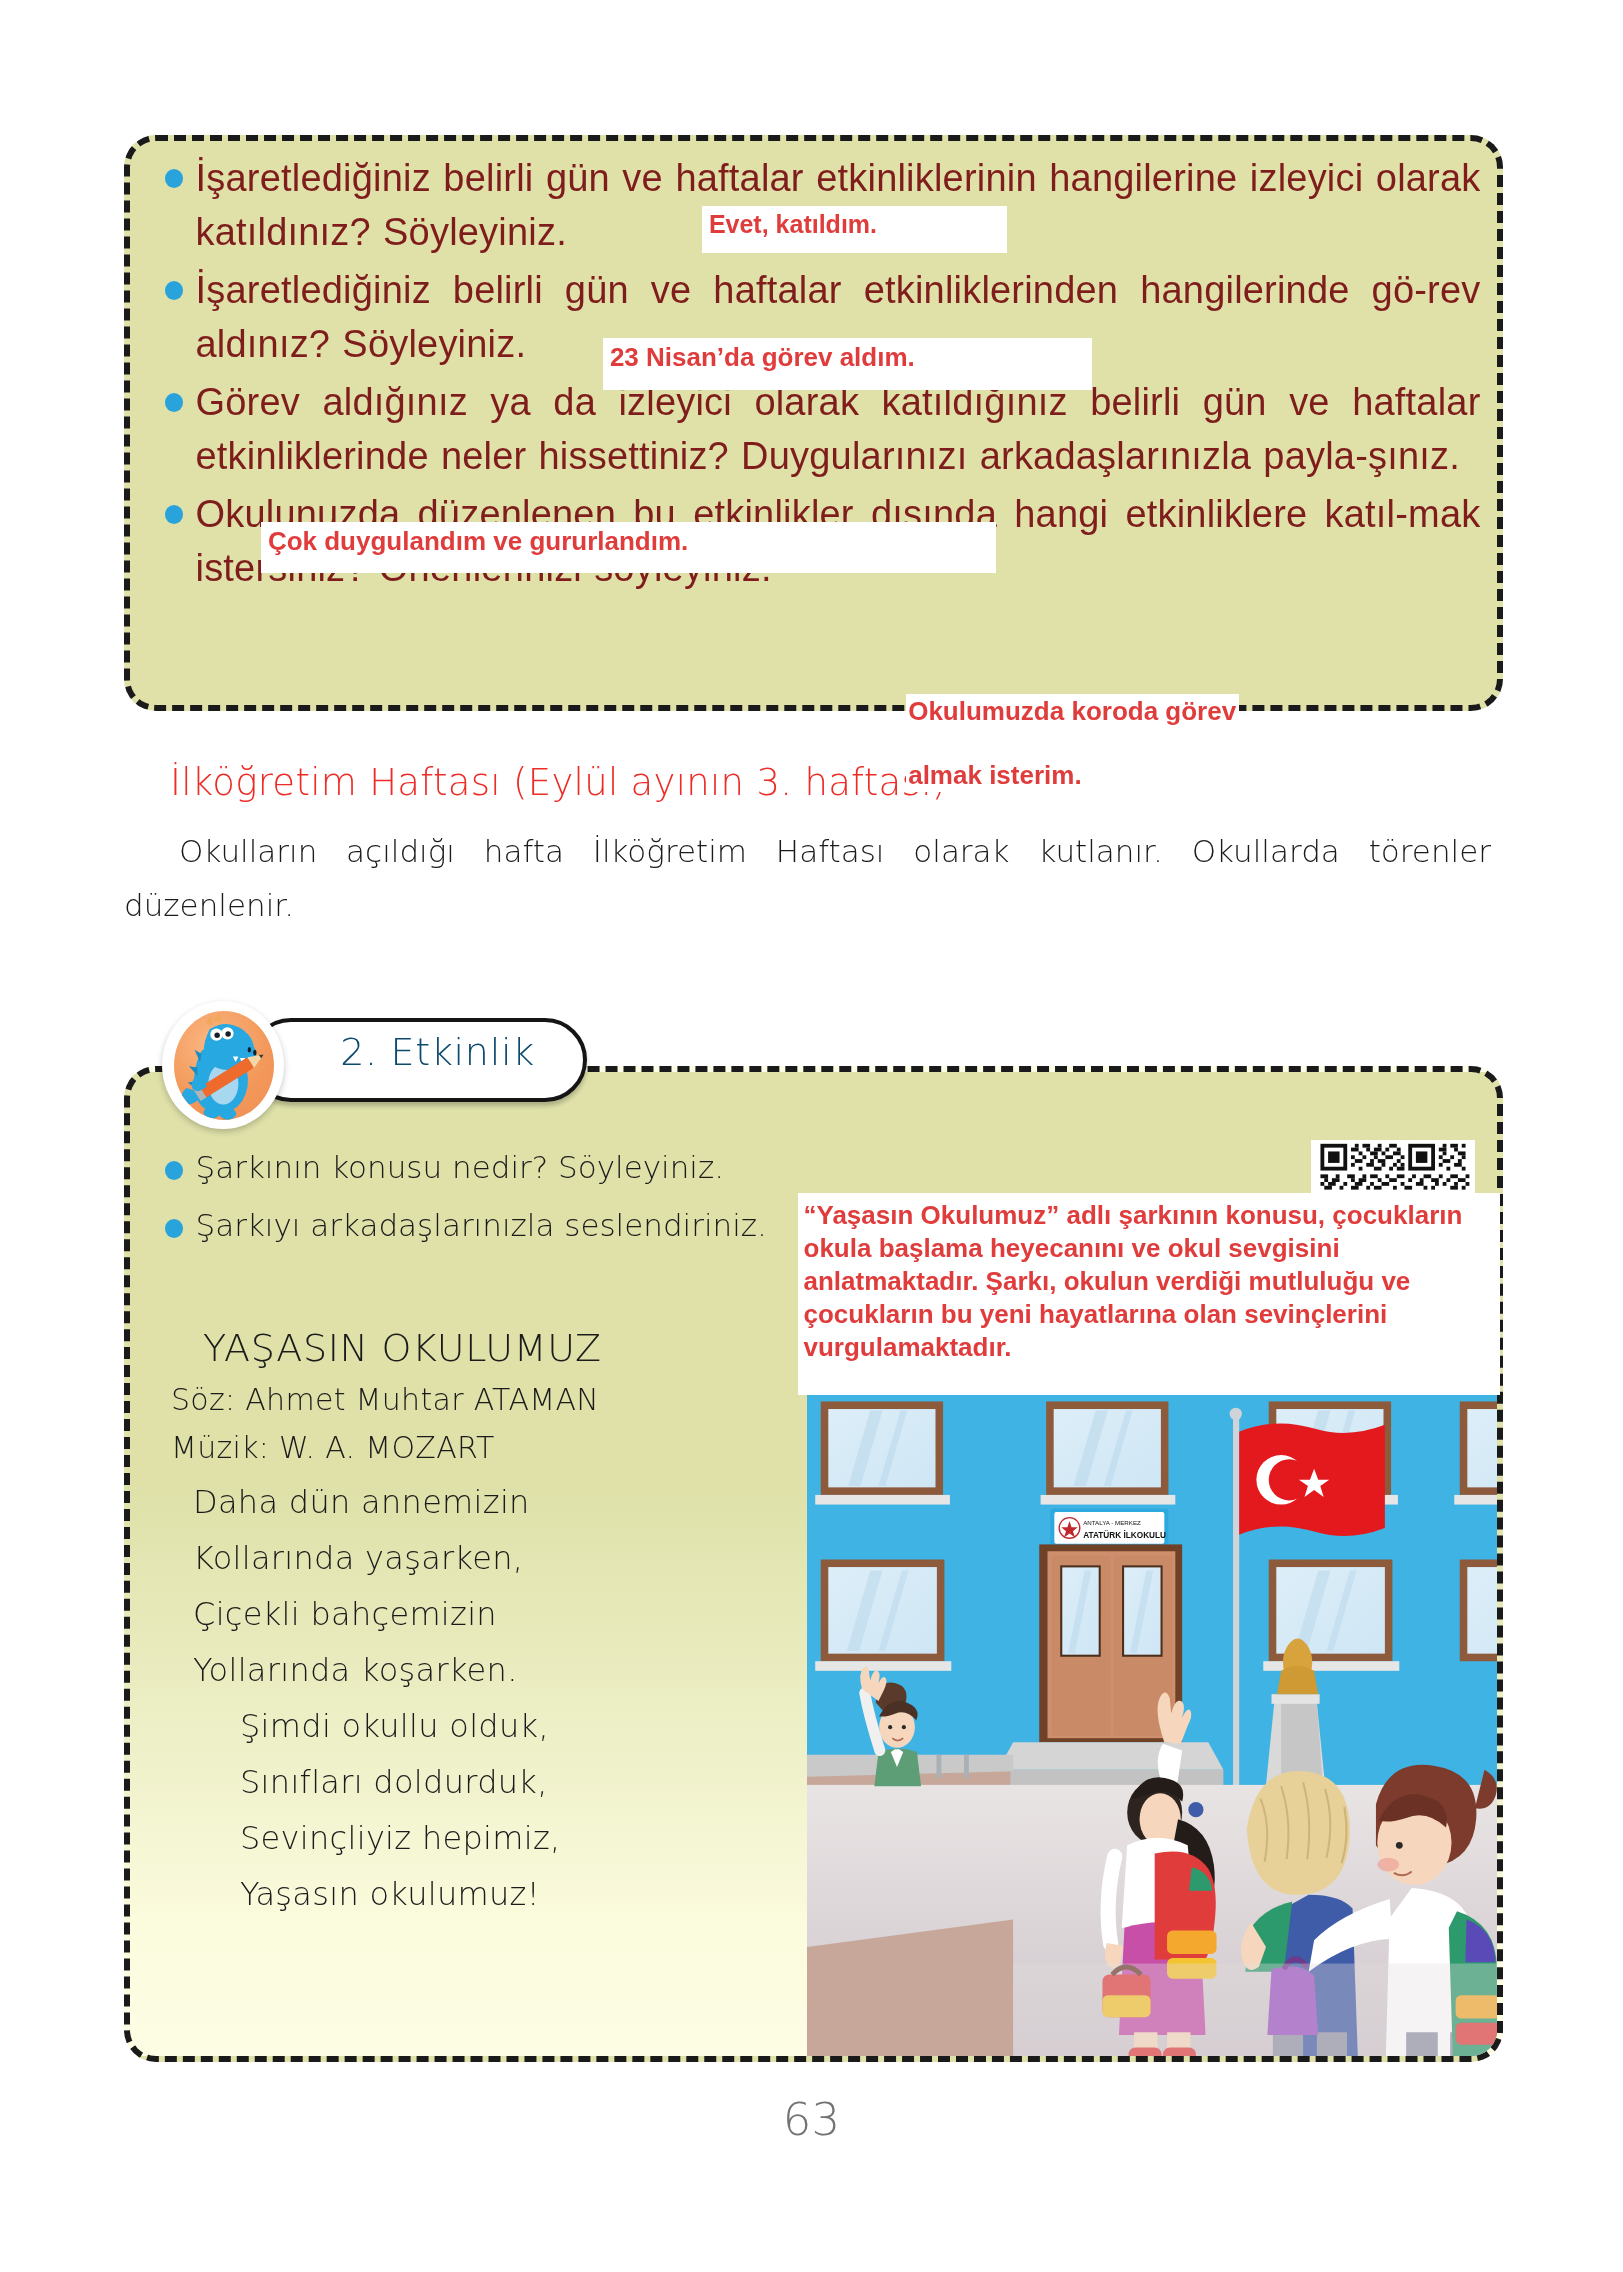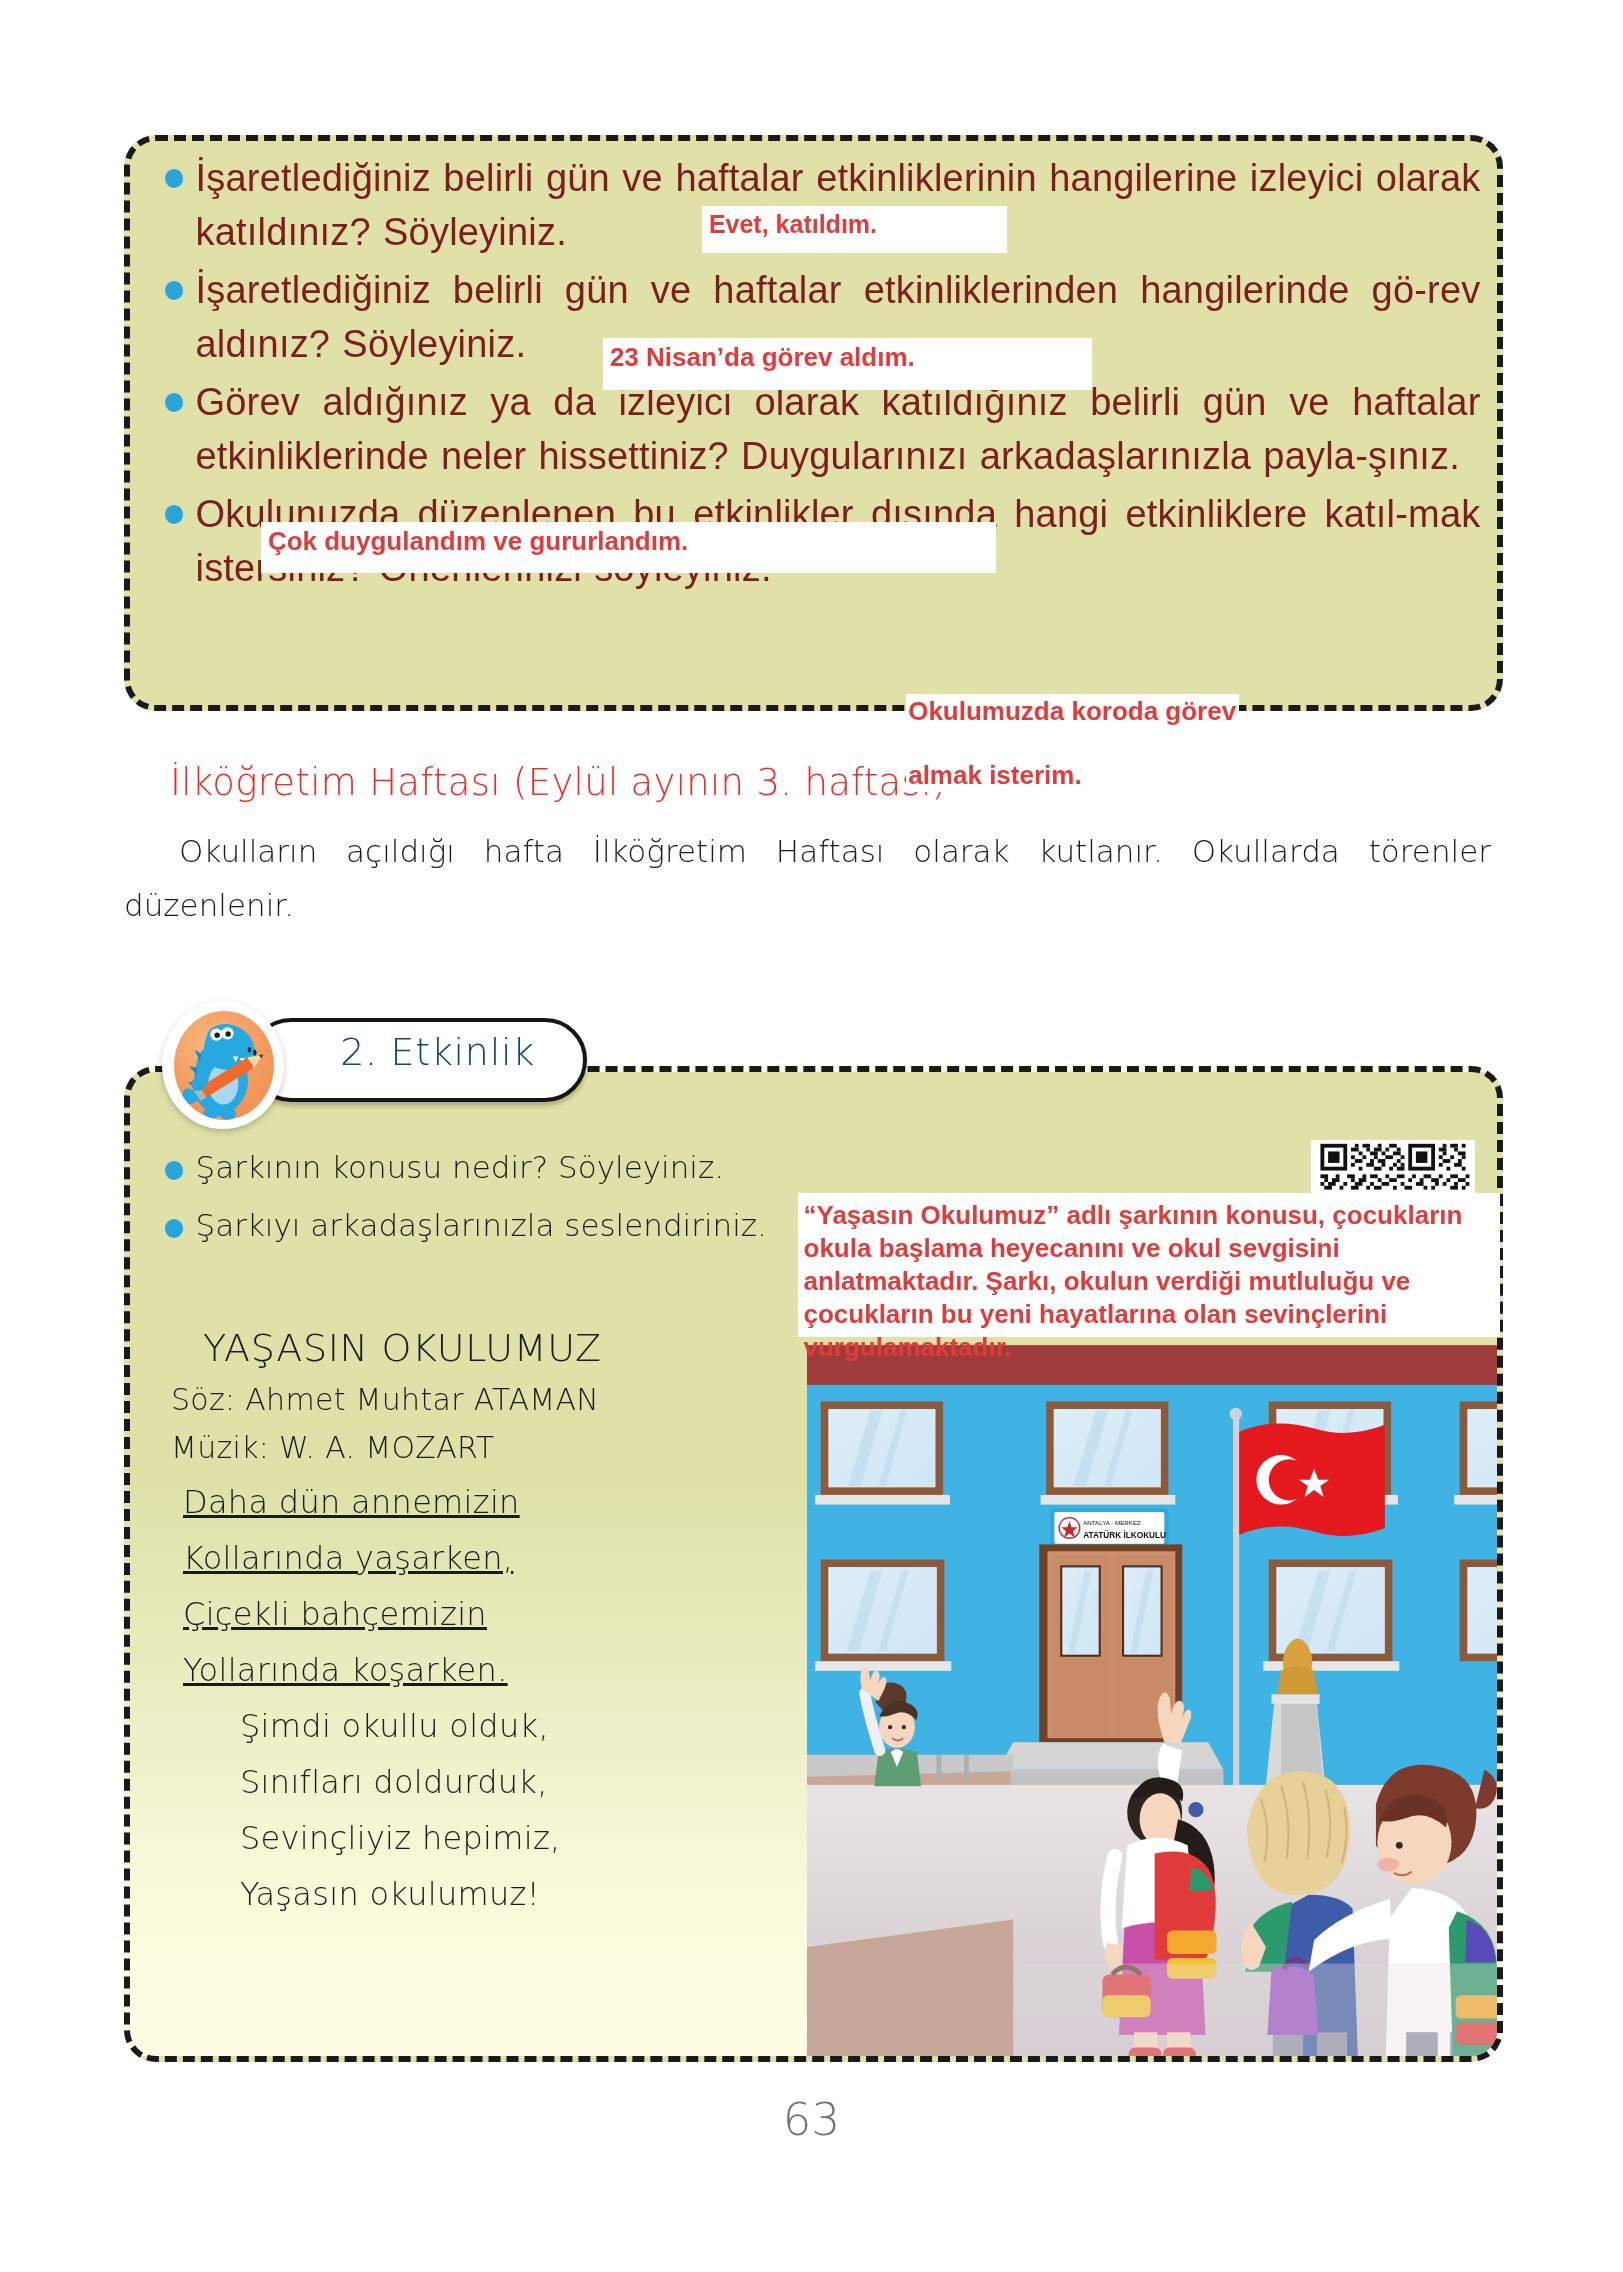--- a/index.html
+++ b/index.html
@@ -260,21 +260,21 @@
     z-index: 14;
     overflow: hidden;
   }
   #qr-code svg { display: block; }
 
   
   #answer-5 {
     left: 798px;
     top: 1193px;
     width: 702px;
-    height: 144px;
+    height: 202px;
     background: #ffffff;
     color: #e03c3c;
     font-family: "Liberation Sans", sans-serif;
     font-weight: bold;
     font-size: 26px;
     line-height: 33px;
     padding: 5.5px 4.1px 0 5.5px;
     box-sizing: border-box;
     z-index: 16;
   }
@@ -306,21 +306,21 @@
     letter-spacing: 0.3px;
   }
   .lyric {
     font-family: "DejaVu Sans", sans-serif;
     font-weight: 300;
     font-size: 32px;
     color: #1b1b1b;
     margin-top: 18px;
     letter-spacing: 0.3px;
   }
-  .lyric.v1 { margin-left: 12px; text-decoration: underline; }
+  .lyric.v1 { margin-left: 22px; }
   .lyric.v2 { margin-left: 69px; }
 
   
   #illustration {
     position: absolute;
     left: 677px;
     top: 273px;
     width: 694px;
     height: 719px;
     z-index: 8;

